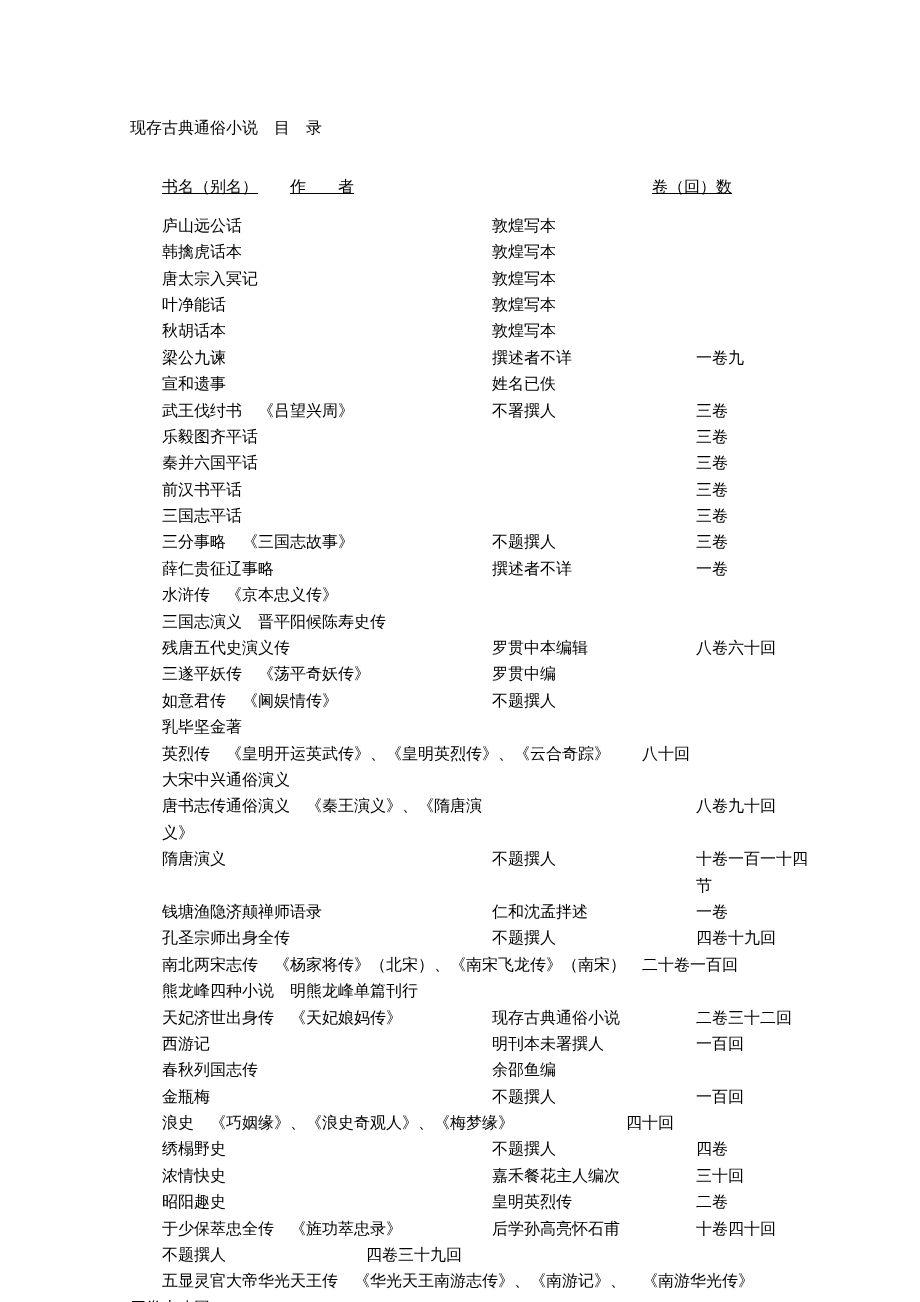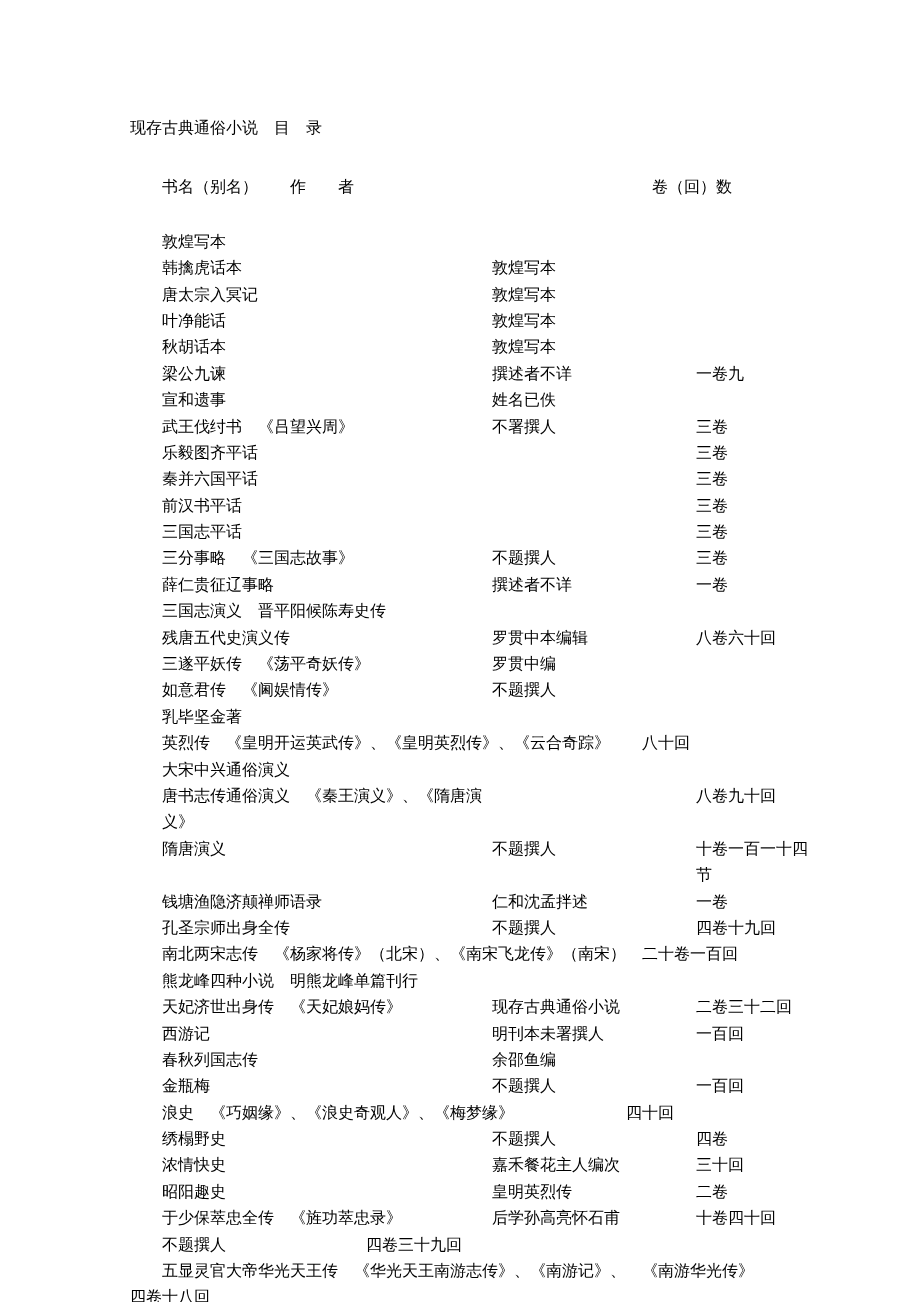--- a/index.html
+++ b/index.html
@@ -13,22 +13,23 @@
       padding: 0;
     }
     .page {
       padding: 115px 100px 40px 130px;
     }
     .title-line {
       margin-bottom: 33px;
     }
     .header-row {
       display: flex;
-      margin-bottom: 28px;
+      margin-bottom: 12px;
       padding-left: 32px;
+      text-decoration: underline;
     }
     .header-col1 { width: 330px; }
     .header-col2 { width: 160px; }
     .header-col3 { flex: 1; }
     .entry-row {
       display: flex;
       padding-left: 32px;
       align-items: baseline;
     }
     .entry-col1 { width: 330px; }
@@ -55,20 +56,21 @@
   <div class="header-row">
     <div class="header-col1">
       <span>书名（别名）</span><span class="spacer-sep"></span><span>作　　者</span>
     </div>
     <div class="header-col2"></div>
     <div class="header-col3">卷（回）数</div>
   </div>
 
   <div id="rows-container">
       <div class="entry-row">
+        <div class="entry-col1">庐山远公话</div>
         <div class="entry-col2">敦煌写本</div>
         <div class="entry-col3"></div>
       </div>
       <div class="entry-row">
         <div class="entry-col1">韩擒虎话本</div>
         <div class="entry-col2">敦煌写本</div>
         <div class="entry-col3"></div>
       </div>
       <div class="entry-row">
         <div class="entry-col1">唐太宗入冥记</div>
@@ -124,20 +126,25 @@
         <div class="entry-col1">三分事略　《三国志故事》</div>
         <div class="entry-col2">不题撰人</div>
         <div class="entry-col3">三卷</div>
       </div>
       <div class="entry-row">
         <div class="entry-col1">薛仁贵征辽事略</div>
         <div class="entry-col2">撰述者不详</div>
         <div class="entry-col3">一卷</div>
       </div>
       <div class="entry-row">
+        <div class="entry-col1">水浒传　《京本忠义传》</div>
+        <div class="entry-col2"></div>
+        <div class="entry-col3"></div>
+      </div>
+      <div class="entry-row">
         <div class="entry-col1">三国志演义　晋平阳候陈寿史传</div>
         <div class="entry-col2"></div>
         <div class="entry-col3"></div>
       </div>
       <div class="entry-row">
         <div class="entry-col1">残唐五代史演义传</div>
         <div class="entry-col2">罗贯中本编辑</div>
         <div class="entry-col3">八卷六十回</div>
       </div>
       <div class="entry-row">

